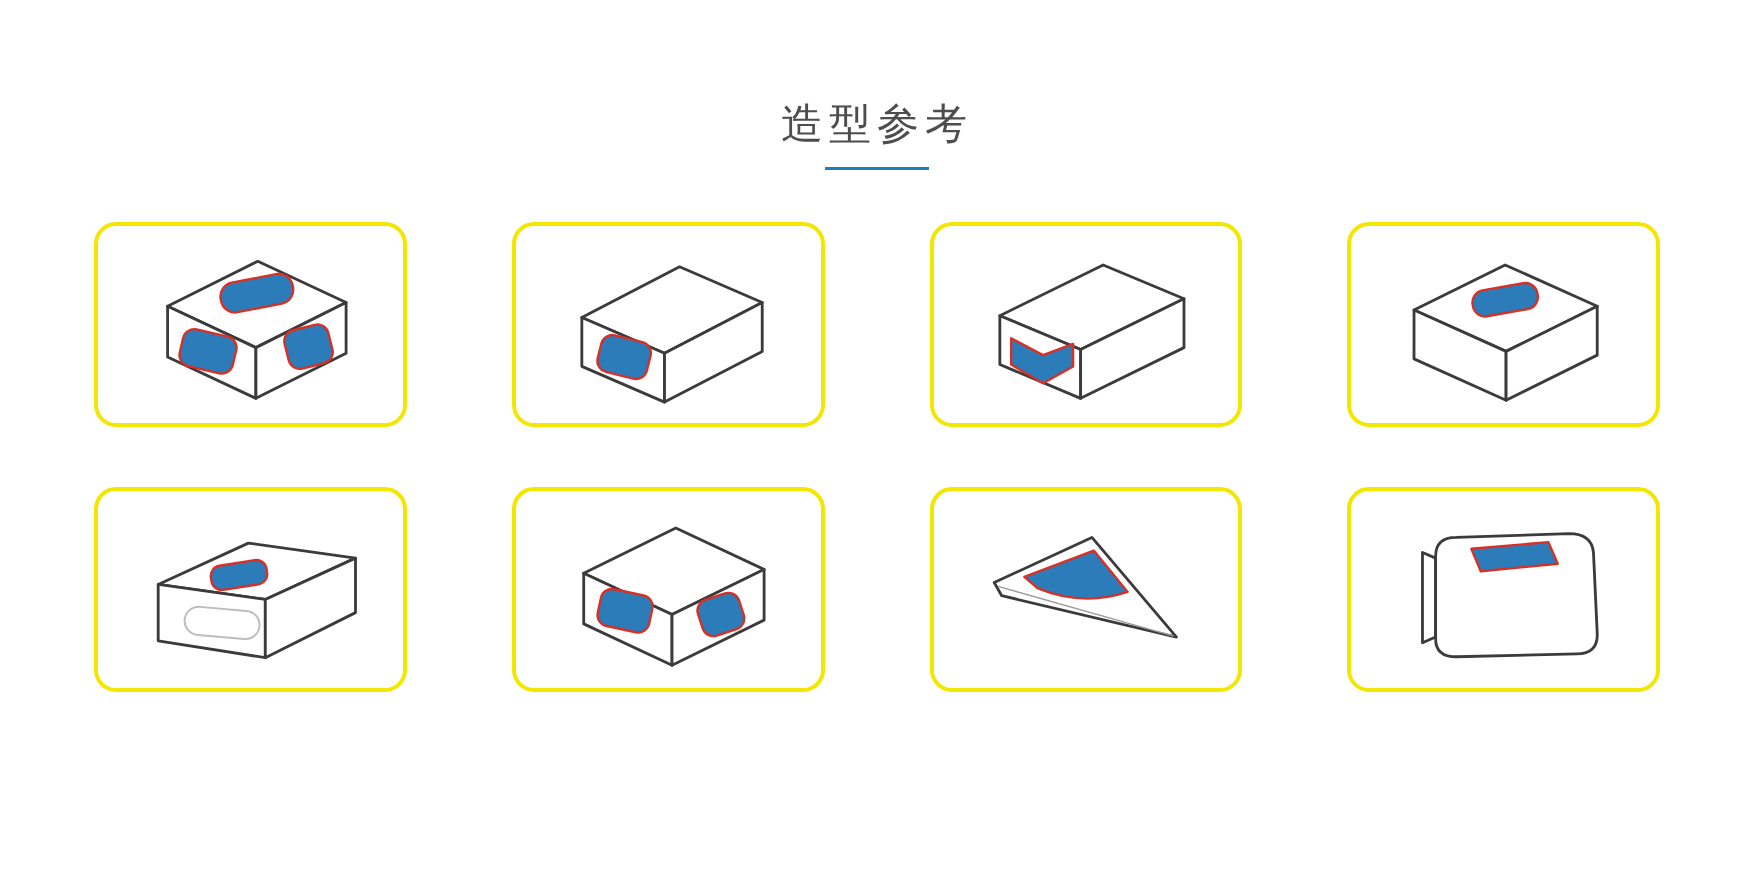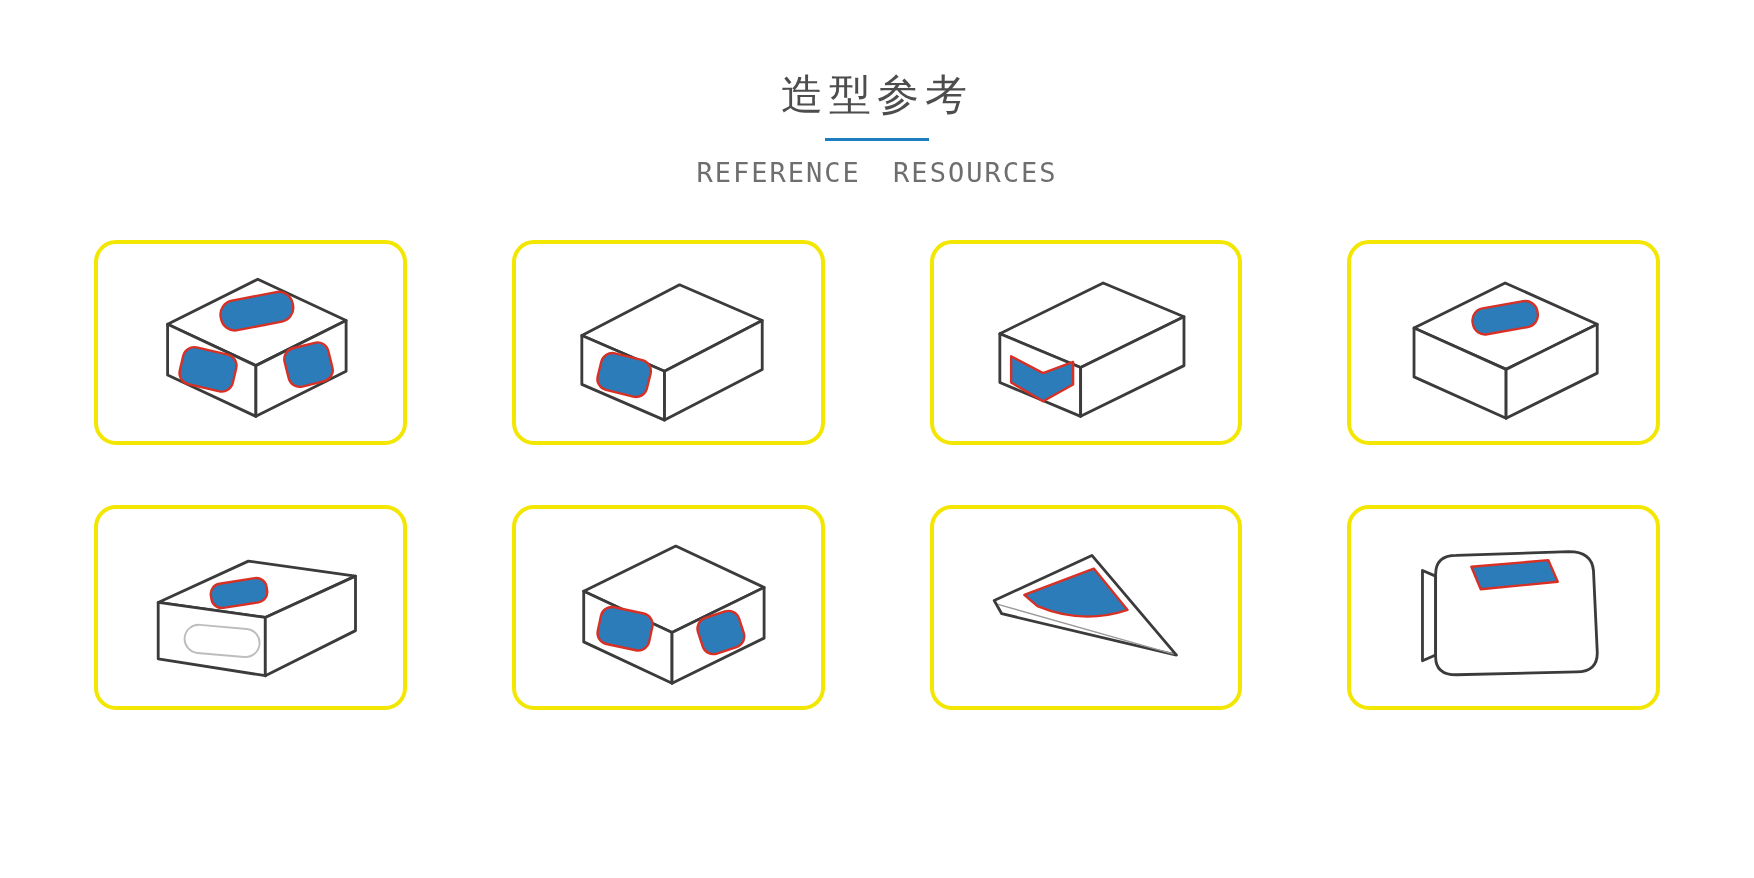--- a/index.html
+++ b/index.html
@@ -10,21 +10,21 @@
   }
   .page {
     width: 1754px;
     height: 878px;
     background: #ffffff;
     overflow: hidden;
     box-sizing: border-box;
   }
   .header {
     text-align: center;
-    padding-top: 72px;
+    padding-top: 101px;
   }
   .title {
     font-size: 42px;
     letter-spacing: 6px;
     color: #4d4d4d;
     font-weight: 500;
     line-height: 1.1;
   }
   .divider {
     width: 104px;
@@ -87,21 +87,20 @@
   }
 </style>
 </head>
 <body>
 
 <div class="page">
 
   <div class="header">
     <div class="title">造型参考</div>
     <div class="divider"></div>
-    <div class="subtitle">REFERENCE RESOURCES</div>
   </div>
 
   <div class="grid">
 
     <figure class="card" aria-label="box-top-window-two-side-windows-sketch">
       <svg viewBox="0 0 300 195" preserveAspectRatio="xMidYMid meet" role="img">
         <g>
           <path class="face" d="M62,78 L158,30 L252,74 L156,122 Z"></path>
           <path class="face" d="M62,78 L62,132 L156,176 L156,122 Z"></path>
           <path class="face" d="M156,122 L252,74 L252,128 L156,176 Z"></path>

